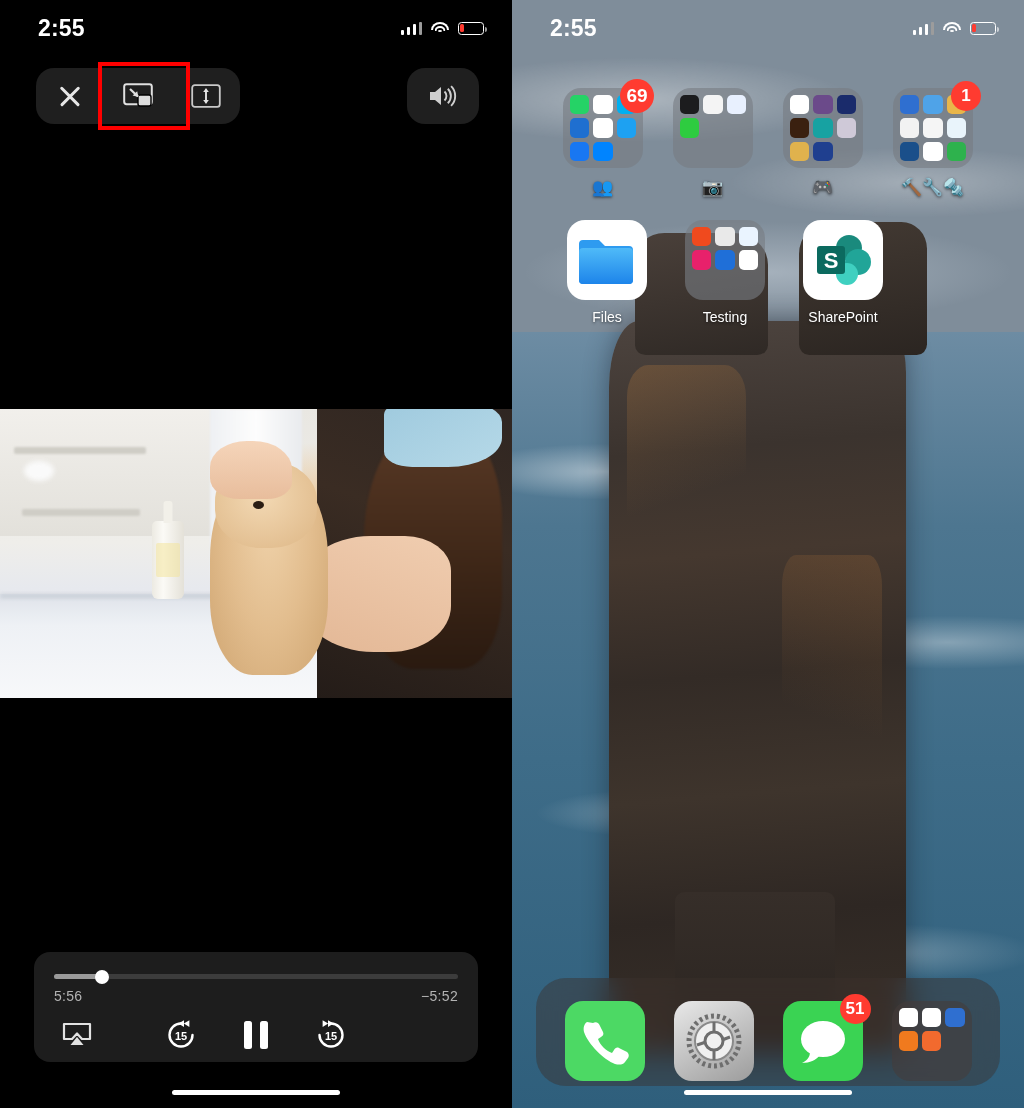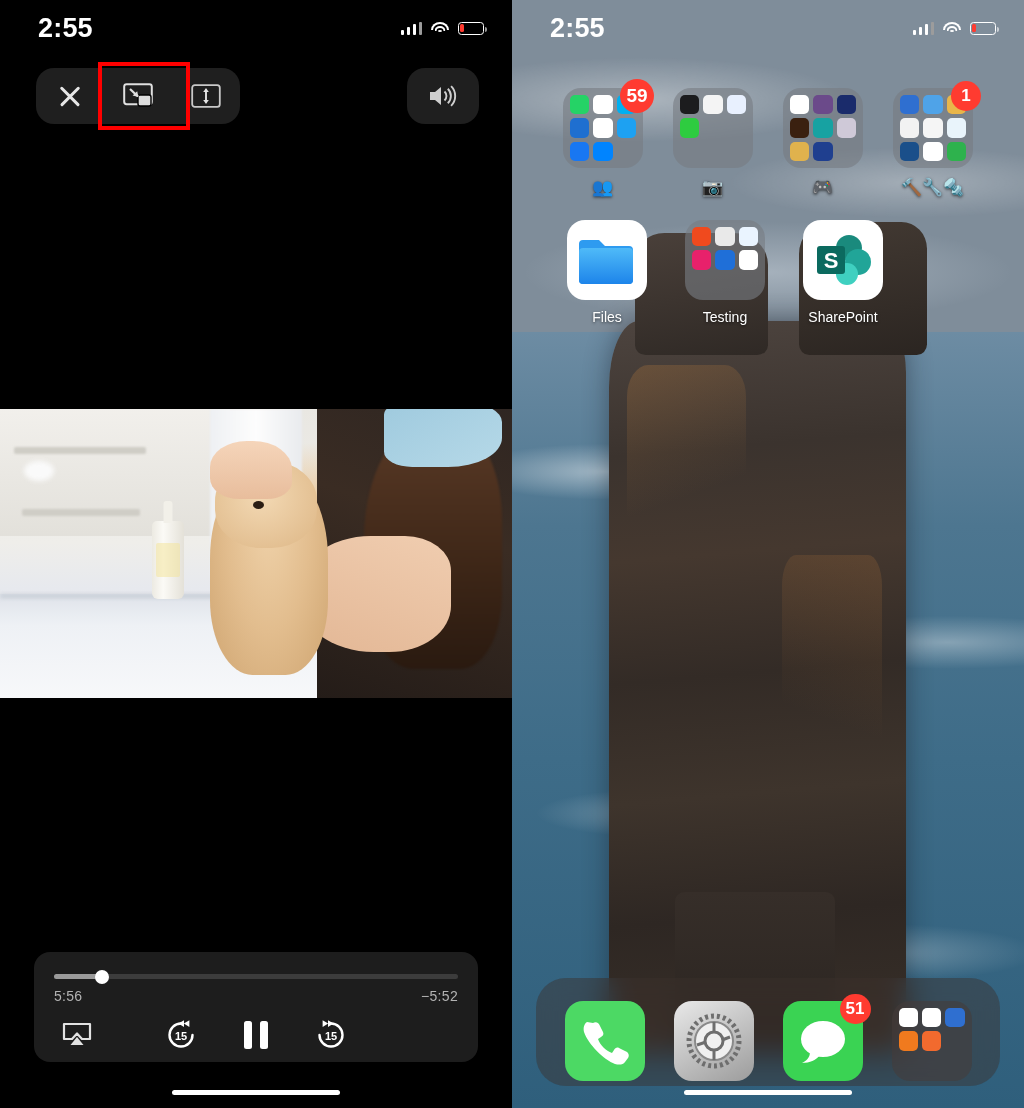--- a/index.html
+++ b/index.html
@@ -14,21 +14,21 @@
   .panel { position:relative; width:512px; height:1108px; overflow:hidden; }
   .panel-left  { background:#000; }
   .panel-right { background:#8d97a3; }
 
   
   .statusbar {
     position:absolute; top:0; left:0; width:100%; height:56px;
     display:flex; align-items:center; justify-content:space-between;
     padding:0 28px 0 38px; z-index:40;
   }
-  .sb-time { color:#fff; font-size:27px; font-weight:bold; letter-spacing:.2px; }
+  .sb-time { color:#fff; font-size:23px; font-weight:bold; letter-spacing:.2px; }
   .sb-right { display:flex; align-items:center; gap:9px; }
   .sig { display:flex; align-items:flex-end; gap:2.5px; height:13px; }
   .sig i { display:block; width:3.5px; background:#fff; border-radius:1px; }
   .sig i:nth-child(1){height:5px;}
   .sig i:nth-child(2){height:8px;}
   .sig i:nth-child(3){height:11px;}
   .sig i:nth-child(4){height:13px; background:#9c9c9c;}
   .wifi { width:18px; height:13px; position:relative; }
   .wifi b { position:absolute; left:50%; transform:translateX(-50%);
             border:2px solid #fff; border-bottom:none;
@@ -362,21 +362,21 @@
             <span class="mini" style="background:#25d366"></span>
             <span class="mini" style="background:#fff"></span>
             <span class="mini" style="background:#00aff0"></span>
             <span class="mini" style="background:#1f6fd0"></span>
             <span class="mini" style="background:#fff"></span>
             <span class="mini" style="background:#1da1f2"></span>
             <span class="mini" style="background:#1877f2"></span>
             <span class="mini" style="background:#0084ff"></span>
             <span class="mini" style="background:transparent"></span>
           </div>
-          <span class="badge">59</span>
+          <span class="badge">69</span>
         </div>
         <div class="label emoji">👥</div>
       </div>
 
       <div class="cell">
         <div class="ic-wrap">
           <div class="folder">
             <span class="mini" style="background:#1c1c1e"></span>
             <span class="mini" style="background:#f4f4f4"></span>
             <span class="mini" style="background:#e8f0fe"></span>

